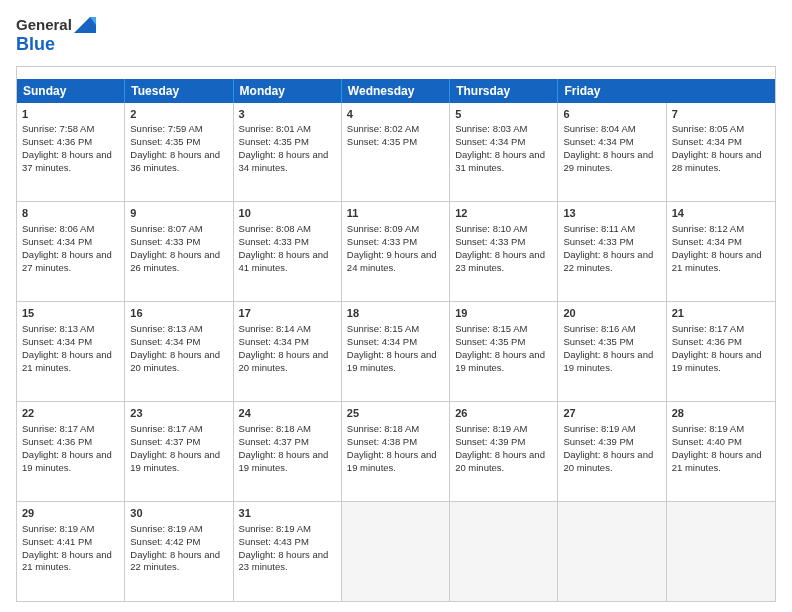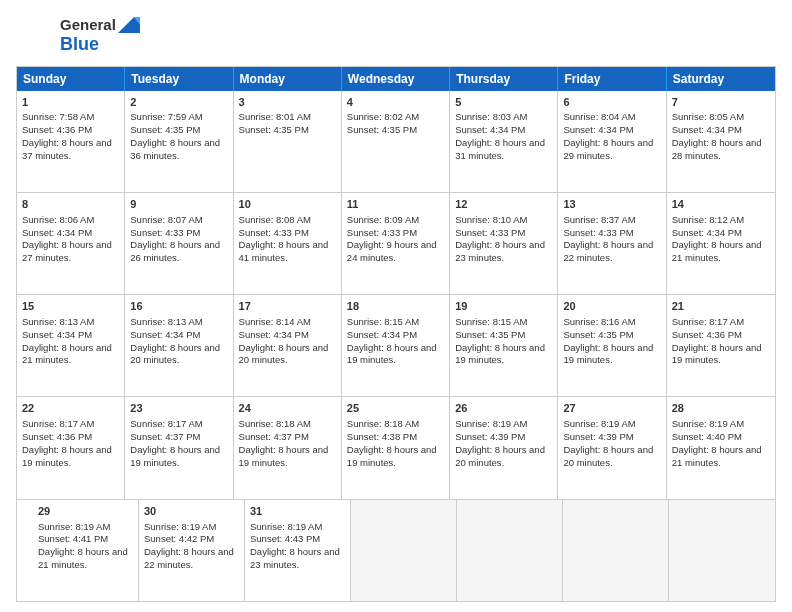--- a/index.html
+++ b/index.html
@@ -19,21 +19,20 @@
     }
     .header {
       display: flex;
       justify-content: space-between;
       align-items: flex-start;
       margin-bottom: 10px;
     }
     .logo {
       display: flex;
       align-items: flex-end;
-      margin-left: 44px;
     }
     .title-block {
       text-align: right;
     }
     .title-block h1 {
       font-size: 28px;
       font-weight: bold;
       color: #333;
       line-height: 1.1;
     }
@@ -45,20 +44,21 @@
     .calendar {
       flex: 1;
       display: flex;
       flex-direction: column;
       border: 1px solid #ccc;
     }
     .cal-header-row {
       display: grid;
       grid-template-columns: repeat(7, 1fr);
       background: #1565c0;
+      margin-top: 12px;
     }
     .cal-header-cell {
       color: #fff;
       font-size: 12px;
       font-weight: bold;
       padding: 5px 6px;
       text-align: left;
       border-right: 1px solid #2196f3;
     }
     .cal-header-cell:last-child { border-right: none; }
@@ -66,21 +66,21 @@
       display: flex;
       flex-direction: column;
       flex: 1;
     }
     .cal-week {
       display: grid;
       grid-template-columns: repeat(7, 1fr);
       flex: 1;
       border-bottom: 1px solid #ccc;
     }
-    .cal-week:last-child { border-bottom: none; margin-left: 16px; }
+    .cal-week:last-child { border-bottom: none; }
     .cal-cell {
       padding: 4px 5px;
       border-right: 1px solid #ccc;
       font-size: 9.5px;
       color: #333;
       line-height: 1.35;
       vertical-align: top;
       background: #fff;
     }
     .cal-cell:last-child { border-right: none; }
@@ -116,39 +116,38 @@
   </div>
 
   <div class="calendar">
     <div class="cal-header-row" id="cal-header">
         <div class="cal-header-cell">Sunday</div>
         <div class="cal-header-cell">Tuesday</div>
         <div class="cal-header-cell">Monday</div>
         <div class="cal-header-cell">Wednesday</div>
         <div class="cal-header-cell">Thursday</div>
         <div class="cal-header-cell">Friday</div>
-        <div class="cal-header-cell">Saturday</div>
       </div>
     <div class="cal-body" id="cal-body">
         <div class="cal-week">
           <div class="cal-cell"><span class="day-num">1</span><span>Sunrise: 7:58 AM</span><br><span>Sunset: 4:36 PM</span><br><span>Daylight: 8 hours and 37 minutes.</span></div>
           <div class="cal-cell"><span class="day-num">2</span><span>Sunrise: 7:59 AM</span><br><span>Sunset: 4:35 PM</span><br><span>Daylight: 8 hours and 36 minutes.</span></div>
-          <div class="cal-cell"><span class="day-num">3</span><span>Sunrise: 8:01 AM</span><br><span>Sunset: 4:35 PM</span><br></div>
+          <div class="cal-cell"><span class="day-num">3</span><span>Sunrise: 8:01 AM</span><br><span>Sunset: 4:35 PM</span><br><span>Daylight: 8 hours and 34 minutes.</span></div>
           <div class="cal-cell"><span class="day-num">4</span><span>Sunrise: 8:02 AM</span><br><span>Sunset: 4:35 PM</span><br></div>
           <div class="cal-cell"><span class="day-num">5</span><span>Sunrise: 8:03 AM</span><br><span>Sunset: 4:34 PM</span><br><span>Daylight: 8 hours and 31 minutes.</span></div>
           <div class="cal-cell"><span class="day-num">6</span><span>Sunrise: 8:04 AM</span><br><span>Sunset: 4:34 PM</span><br><span>Daylight: 8 hours and 29 minutes.</span></div>
           <div class="cal-cell"><span class="day-num">7</span><span>Sunrise: 8:05 AM</span><br><span>Sunset: 4:34 PM</span><br><span>Daylight: 8 hours and 28 minutes.</span></div>
         </div>
         <div class="cal-week">
           <div class="cal-cell"><span class="day-num">8</span><span>Sunrise: 8:06 AM</span><br><span>Sunset: 4:34 PM</span><br><span>Daylight: 8 hours and 27 minutes.</span></div>
           <div class="cal-cell"><span class="day-num">9</span><span>Sunrise: 8:07 AM</span><br><span>Sunset: 4:33 PM</span><br><span>Daylight: 8 hours and 26 minutes.</span></div>
           <div class="cal-cell"><span class="day-num">10</span><span>Sunrise: 8:08 AM</span><br><span>Sunset: 4:33 PM</span><br><span>Daylight: 8 hours and 41 minutes.</span></div>
           <div class="cal-cell"><span class="day-num">11</span><span>Sunrise: 8:09 AM</span><br><span>Sunset: 4:33 PM</span><br><span>Daylight: 9 hours and 24 minutes.</span></div>
           <div class="cal-cell"><span class="day-num">12</span><span>Sunrise: 8:10 AM</span><br><span>Sunset: 4:33 PM</span><br><span>Daylight: 8 hours and 23 minutes.</span></div>
-          <div class="cal-cell"><span class="day-num">13</span><span>Sunrise: 8:37 AM</span><br><span>Sunset: 4:33 PM</span><br><span>Daylight: 8 hours and 22 minutes.</span></div>
+          <div class="cal-cell"><span class="day-num">13</span><span>Sunrise: 8:11 AM</span><br><span>Sunset: 4:33 PM</span><br><span>Daylight: 8 hours and 22 minutes.</span></div>
           <div class="cal-cell"><span class="day-num">14</span><span>Sunrise: 8:12 AM</span><br><span>Sunset: 4:34 PM</span><br><span>Daylight: 8 hours and 21 minutes.</span></div>
         </div>
         <div class="cal-week">
           <div class="cal-cell"><span class="day-num">15</span><span>Sunrise: 8:13 AM</span><br><span>Sunset: 4:34 PM</span><br><span>Daylight: 8 hours and 21 minutes.</span></div>
           <div class="cal-cell"><span class="day-num">16</span><span>Sunrise: 8:13 AM</span><br><span>Sunset: 4:34 PM</span><br><span>Daylight: 8 hours and 20 minutes.</span></div>
           <div class="cal-cell"><span class="day-num">17</span><span>Sunrise: 8:14 AM</span><br><span>Sunset: 4:34 PM</span><br><span>Daylight: 8 hours and 20 minutes.</span></div>
           <div class="cal-cell"><span class="day-num">18</span><span>Sunrise: 8:15 AM</span><br><span>Sunset: 4:34 PM</span><br><span>Daylight: 8 hours and 19 minutes.</span></div>
           <div class="cal-cell"><span class="day-num">19</span><span>Sunrise: 8:15 AM</span><br><span>Sunset: 4:35 PM</span><br><span>Daylight: 8 hours and 19 minutes.</span></div>
           <div class="cal-cell"><span class="day-num">20</span><span>Sunrise: 8:16 AM</span><br><span>Sunset: 4:35 PM</span><br><span>Daylight: 8 hours and 19 minutes.</span></div>
           <div class="cal-cell"><span class="day-num">21</span><span>Sunrise: 8:17 AM</span><br><span>Sunset: 4:36 PM</span><br><span>Daylight: 8 hours and 19 minutes.</span></div>

